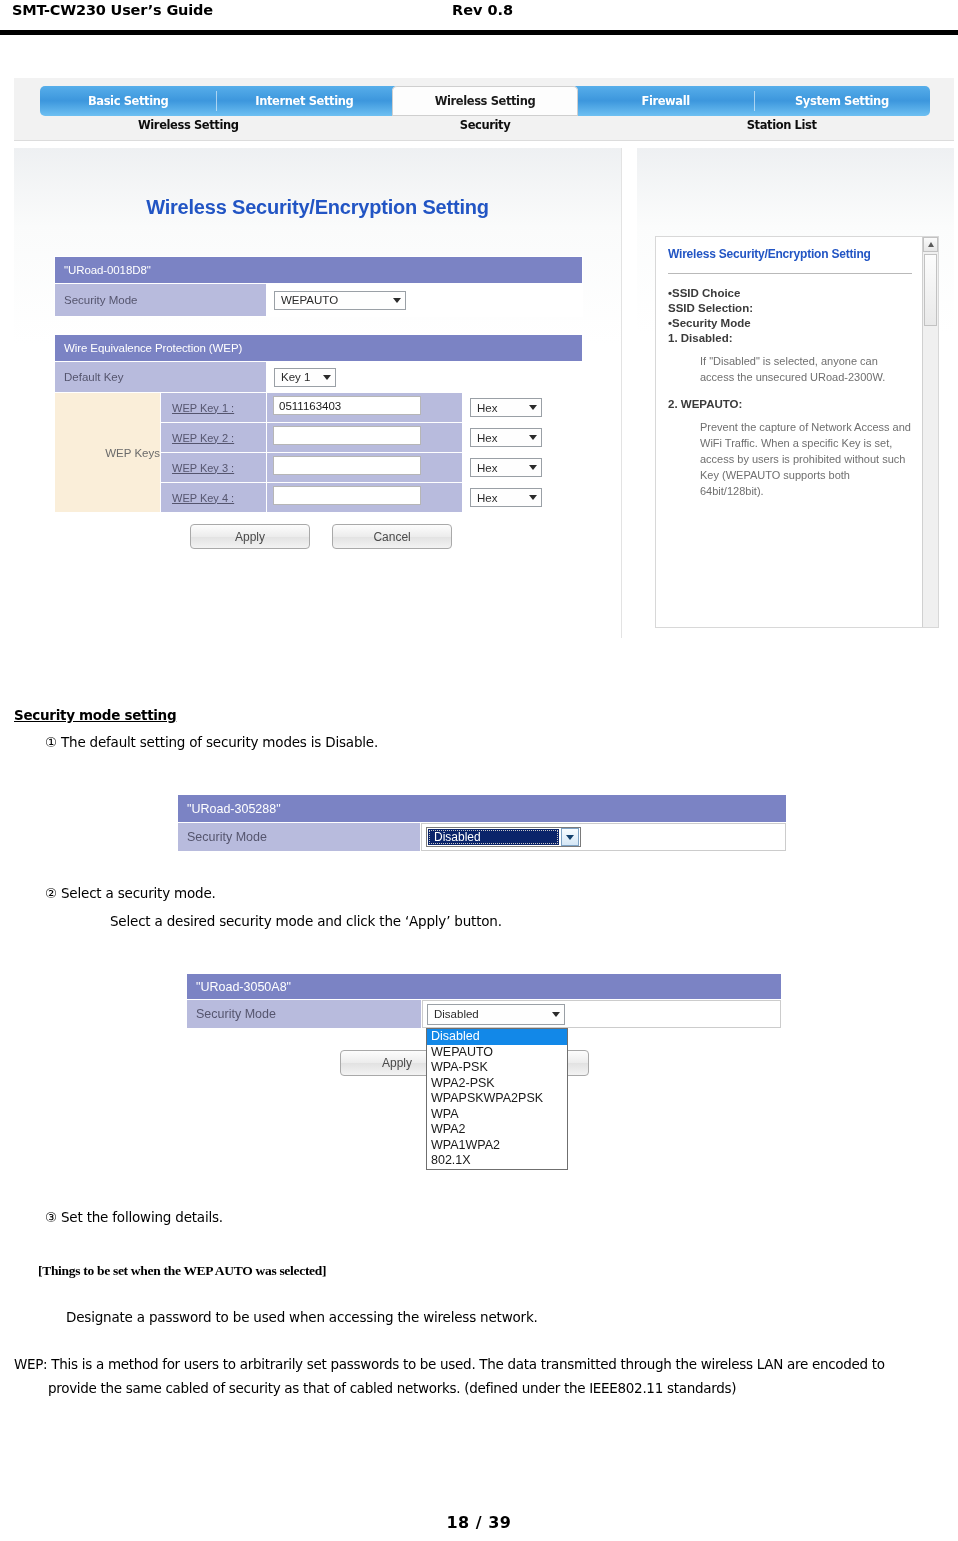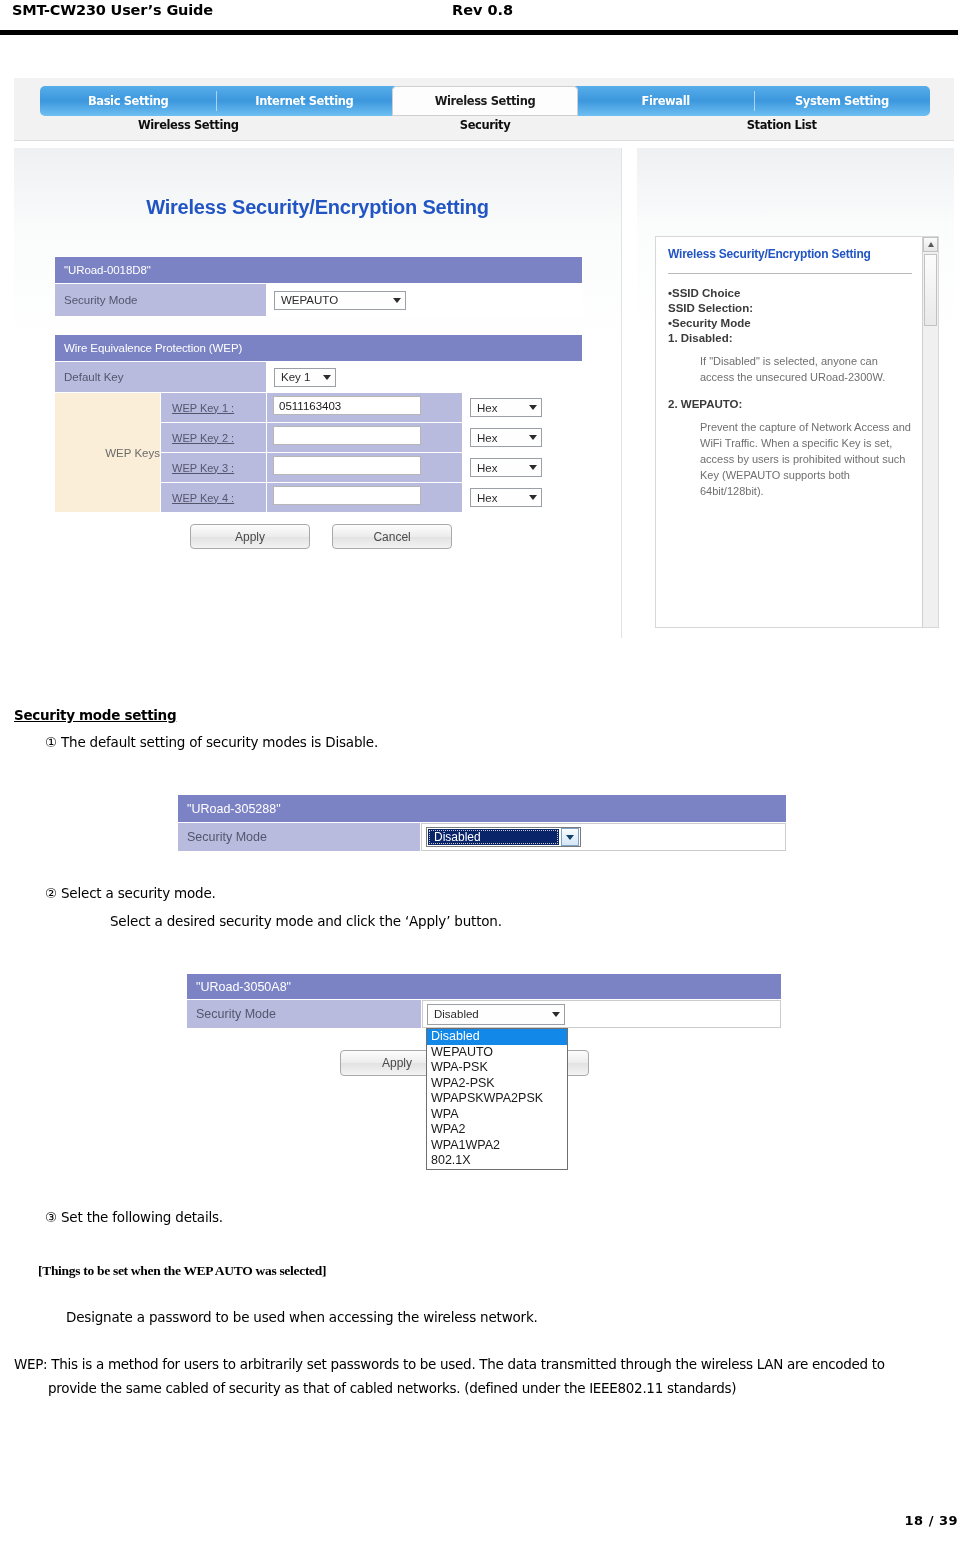--- a/index.html
+++ b/index.html
@@ -490,22 +490,22 @@
   .dd-item.sel-row {
     background: #1288e8;
     color: #ffffff;
   }
 
   
   .footer {
     position: absolute;
     left: 0; right: 0;
     top: 1513px;
-    text-align: right;
-    font-size: 13px;
+    text-align: center;
+    font-size: 16px;
     font-weight: bold;
     font-family: "DejaVu Sans", sans-serif;
     letter-spacing: 0.5px;
   }
 </style>
 </head>
 <body>
 
 <div class="doc-header">
   <div class="hdr-left">SMT-CW230 User’s Guide</div>

